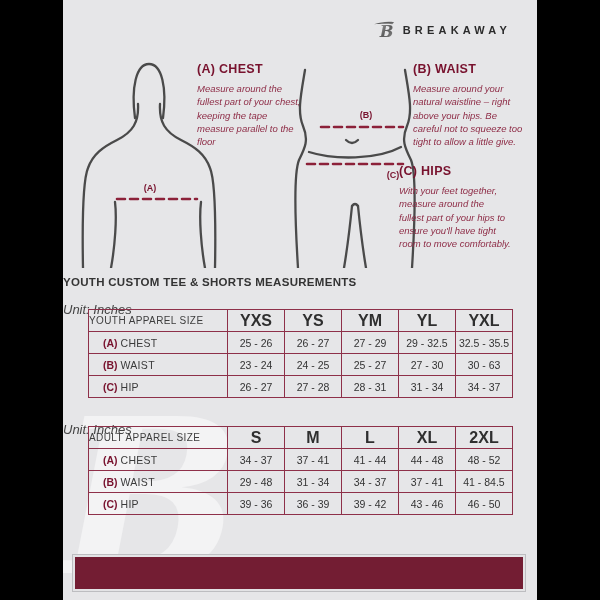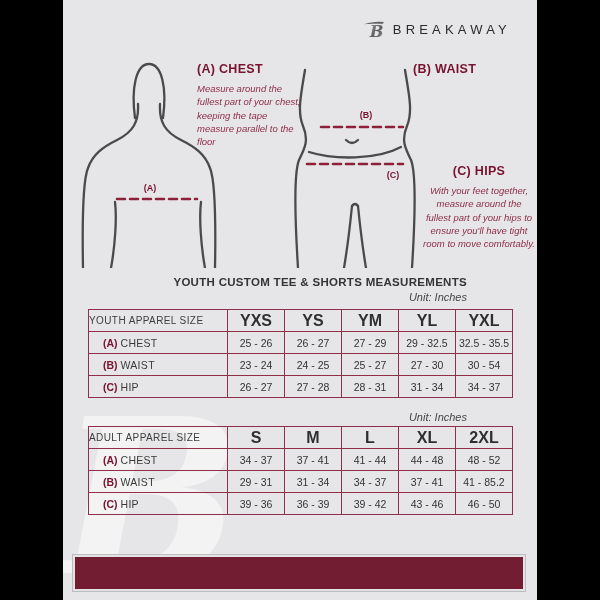--- a/index.html
+++ b/index.html
@@ -10,39 +10,39 @@
   .page{
     position:absolute;left:63px;top:0;width:474px;height:600px;
     background:#e6e6e8;overflow:hidden;
   }
   
   .hdr-title{
     position:absolute;left:24px;top:23px;
     font-size:13px;font-weight:bold;color:#2e2e2e;letter-spacing:.4px;white-space:nowrap;
   }
   .brand{position:absolute;right:26px;top:18px;display:flex;align-items:center;gap:7px;}
-  .brand-name{font-size:13px;font-weight:normal;color:#2b2b2b;letter-spacing:4.2px;}
+  .brand-name{font-size:11px;font-weight:bold;color:#2b2b2b;letter-spacing:4.2px;}
   
   .instr{position:absolute;}
   .instr h3{margin:0 0 6px 0;font-size:12.5px;font-weight:bold;color:#78122e;letter-spacing:.3px;}
   .instr p{margin:0;font-size:9.5px;font-style:italic;color:#8e2d47;line-height:1.4;}
   #instr-a{left:134px;top:62px;width:106px;}
   #instr-b{left:350px;top:62px;width:112px;}
-  #instr-c{left:360px;top:164px;width:112px;text-align:center;}
+  #instr-c{left:336px;top:164px;width:112px;}
   
   .fig{position:absolute;}
   #fig-chest{left:16px;top:54px;}
   #fig-waist{left:226px;top:54px;}
   .fig path{fill:none;stroke:#4a4a4a;stroke-width:2.3;stroke-linecap:round;}
   .fig path.dash{stroke:#8c2139;stroke-width:2.6;stroke-dasharray:8 5;}
   .fig text{font-family:"Liberation Sans",sans-serif;font-size:9px;font-weight:bold;fill:#78122e;}
   
-  .sec{position:absolute;left:0;width:404px;text-align:right;z-index:2;}
+  .sec{position:absolute;left:0;width:404px;text-align:left;z-index:2;}
   .sec .t{font-size:11.5px;font-weight:bold;color:#343434;letter-spacing:.3px;}
-  .sec .u{font-size:11px;font-style:italic;color:#454545;margin-top:3px;}
+  .sec .u{font-size:13px;font-style:italic;color:#454545;margin-top:14px;}
   #sec-youth{top:276px;}
   #sec-adult{top:408px;}
   
   table.size{
     position:absolute;left:25px;width:424px;border-collapse:collapse;table-layout:fixed;z-index:2;
   }
   #tbl-youth{top:309px;}
   #tbl-adult{top:426px;}
   table.size td,table.size th{
     border:1px solid #8e3049;height:21px;padding:0;text-align:center;
@@ -111,20 +111,21 @@
     <path d="M 63,152 C 61,172 58,196 55,214"></path>
     <path d="M 69,152 C 71,172 74,196 77,214"></path>
     <path class="dash" d="M 32,73 L 114,73"></path>
     <text x="77" y="64" text-anchor="middle">(B)</text>
     <path class="dash" d="M 18,110 L 114,110"></path>
     <text x="104" y="124" text-anchor="middle">(C)</text>
   </svg>
 
   <div class="instr" id="instr-b">
     <h3>(B) WAIST</h3>
+    <p>Measure around your natural waistline – right above your hips. Be careful not to squeeze too tight to allow a little give.</p>
   </div>
 
   <div class="instr" id="instr-c">
     <h3>(C) HIPS</h3>
     <p>With your feet together, measure around the fullest part of your hips to ensure you'll have tight room to move comfortably.</p>
   </div>
 
   <div class="watermark">B</div>
 
   <div class="sec" id="sec-youth">
@@ -157,21 +158,21 @@
       <td>27 - 29</td>
       <td>29 - 32.5</td>
       <td>32.5 - 35.5</td>
     </tr>
     <tr>
       <td class="rowlbl"><span class="key">(B)</span> <span class="name">WAIST</span></td>
       <td>23 - 24</td>
       <td>24 - 25</td>
       <td>25 - 27</td>
       <td>27 - 30</td>
-      <td>30 - 54</td>
+      <td>30 - 63</td>
     </tr>
     <tr>
       <td class="rowlbl"><span class="key">(C)</span> <span class="name">HIP</span></td>
       <td>26 - 27</td>
       <td>27 - 28</td>
       <td>28 - 31</td>
       <td>31 - 34</td>
       <td>34 - 37</td>
     </tr>
   </tbody>
@@ -202,25 +203,25 @@
     <tr>
       <td class="rowlbl"><span class="key">(A)</span> <span class="name">CHEST</span></td>
       <td>34 - 37</td>
       <td>37 - 41</td>
       <td>41 - 44</td>
       <td>44 - 48</td>
       <td>48 - 52</td>
     </tr>
     <tr>
       <td class="rowlbl"><span class="key">(B)</span> <span class="name">WAIST</span></td>
-      <td>29 - 31</td>
+      <td>29 - 48</td>
       <td>31 - 34</td>
       <td>34 - 37</td>
       <td>37 - 41</td>
-      <td>41 - 85.2</td>
+      <td>41 - 84.5</td>
     </tr>
     <tr>
       <td class="rowlbl"><span class="key">(C)</span> <span class="name">HIP</span></td>
       <td>39 - 36</td>
       <td>36 - 39</td>
       <td>39 - 42</td>
       <td>43 - 46</td>
       <td>46 - 50</td>
     </tr>
   </tbody>

